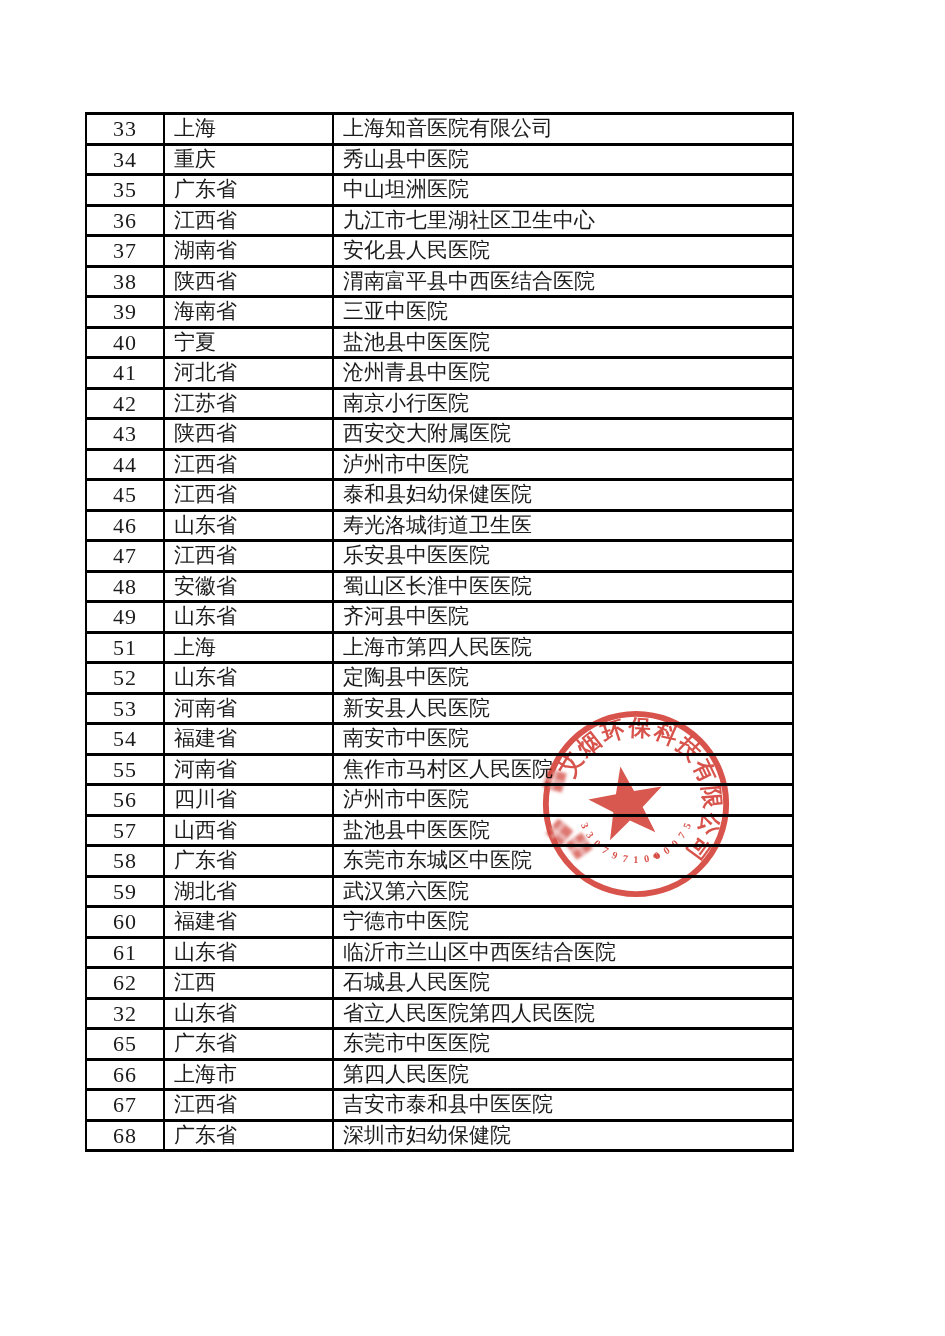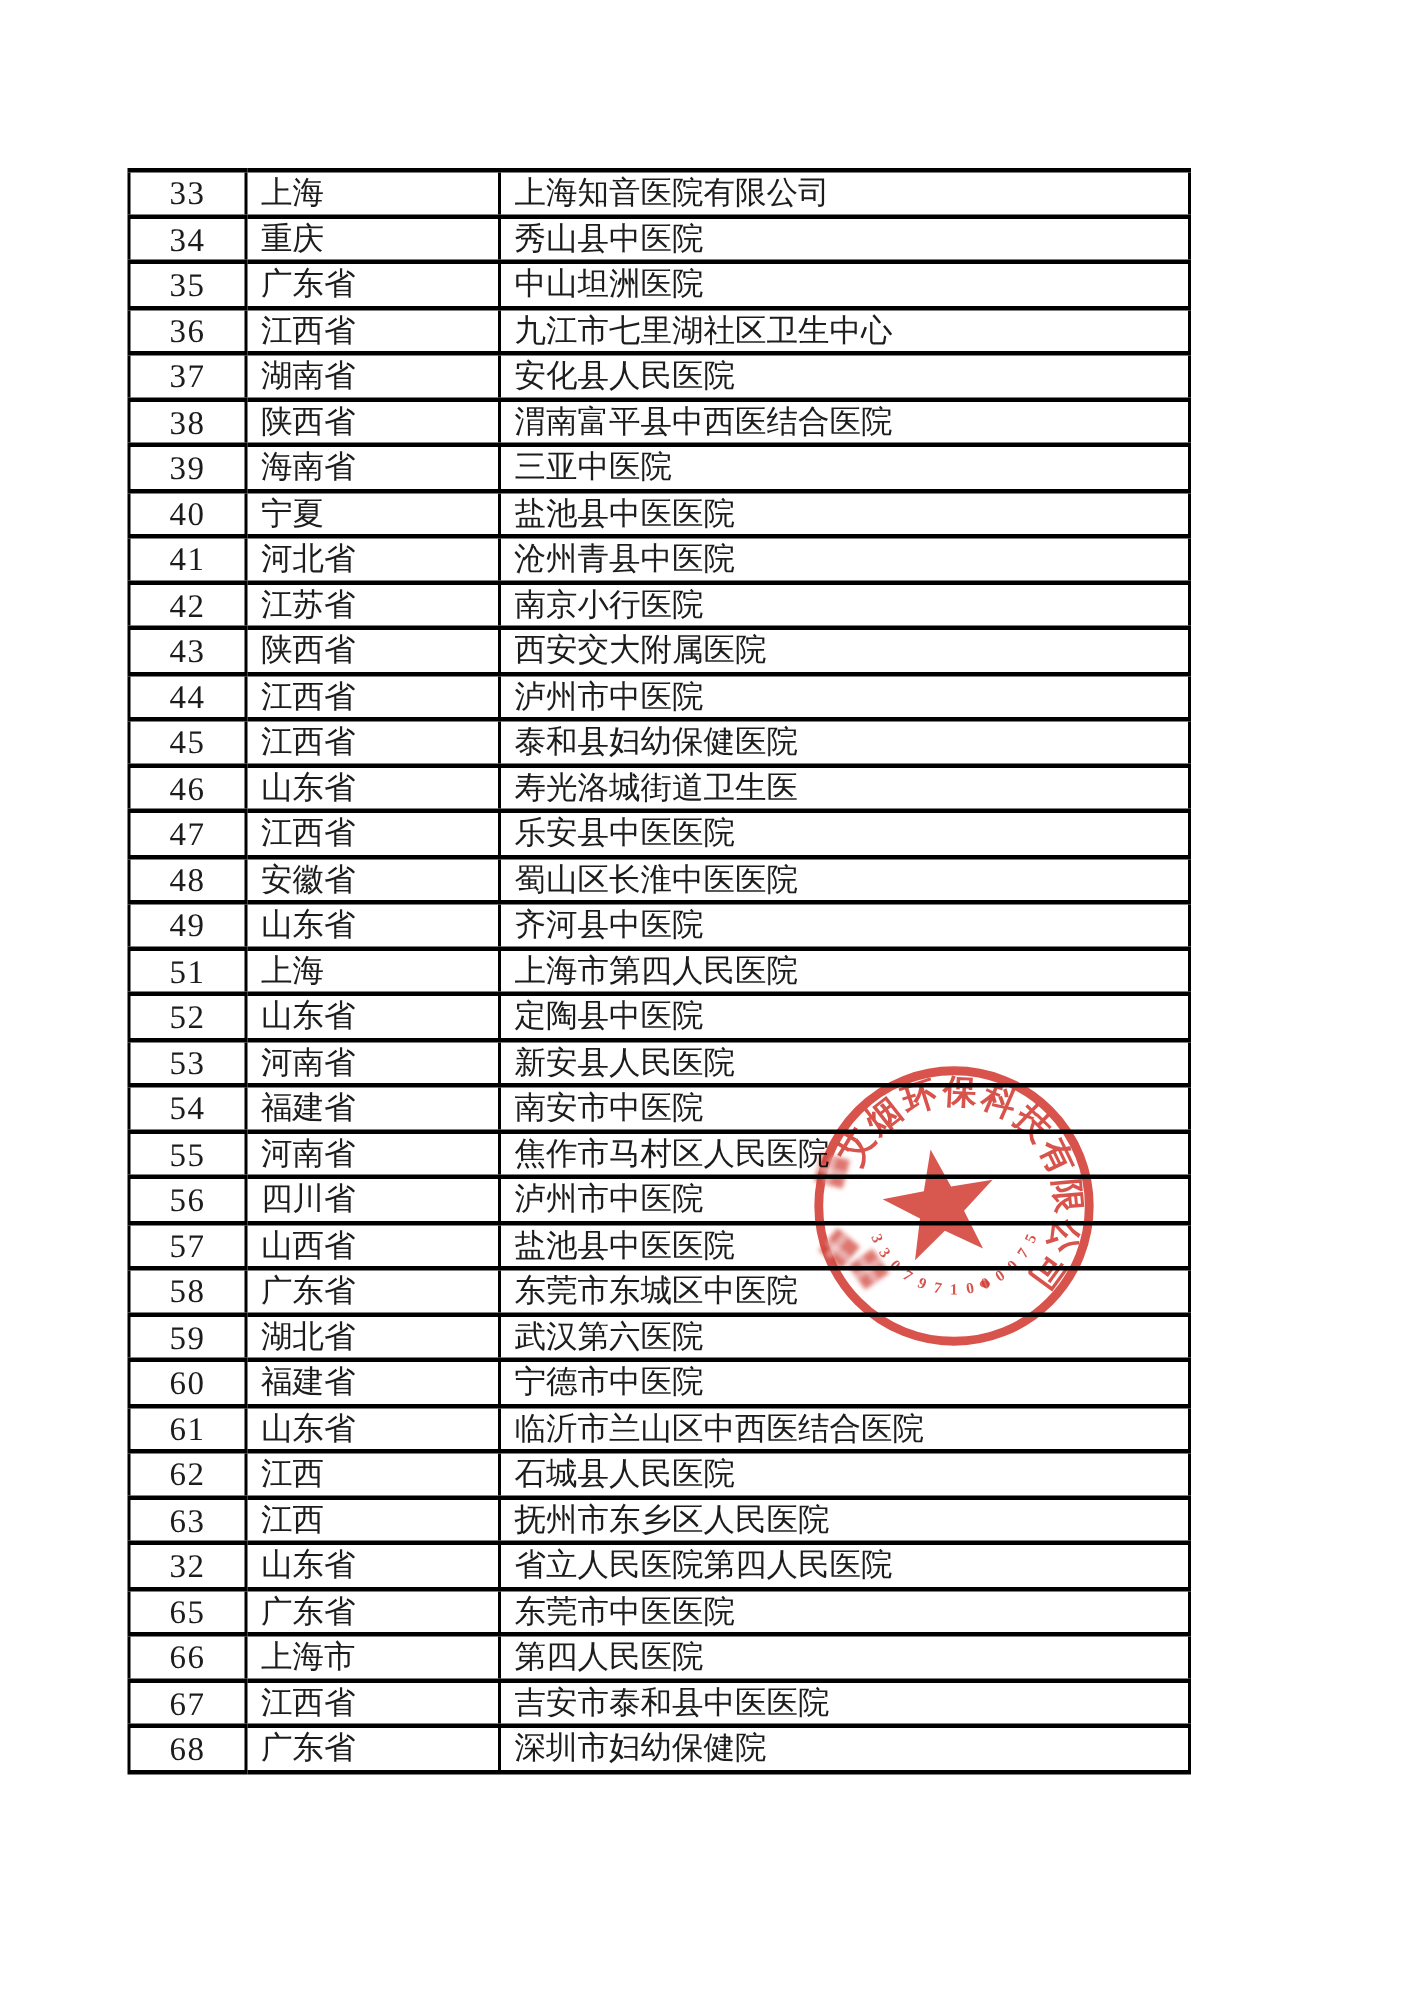--- a/index.html
+++ b/index.html
@@ -183,25 +183,20 @@
           </tr>
           <tr>
             <td class="num">61</td>
             <td>山东省</td>
             <td>临沂市兰山区中西医结合医院</td>
           </tr>
           <tr>
             <td class="num">62</td>
             <td>江西</td>
             <td>石城县人民医院</td>
-          </tr>
-          <tr>
-            <td class="num">63</td>
-            <td>江西</td>
-            <td>抚州市东乡区人民医院</td>
           </tr>
           <tr>
             <td class="num">32</td>
             <td>山东省</td>
             <td>省立人民医院第四人民医院</td>
           </tr>
           <tr>
             <td class="num">65</td>
             <td>广东省</td>
             <td>东莞市中医医院</td>

